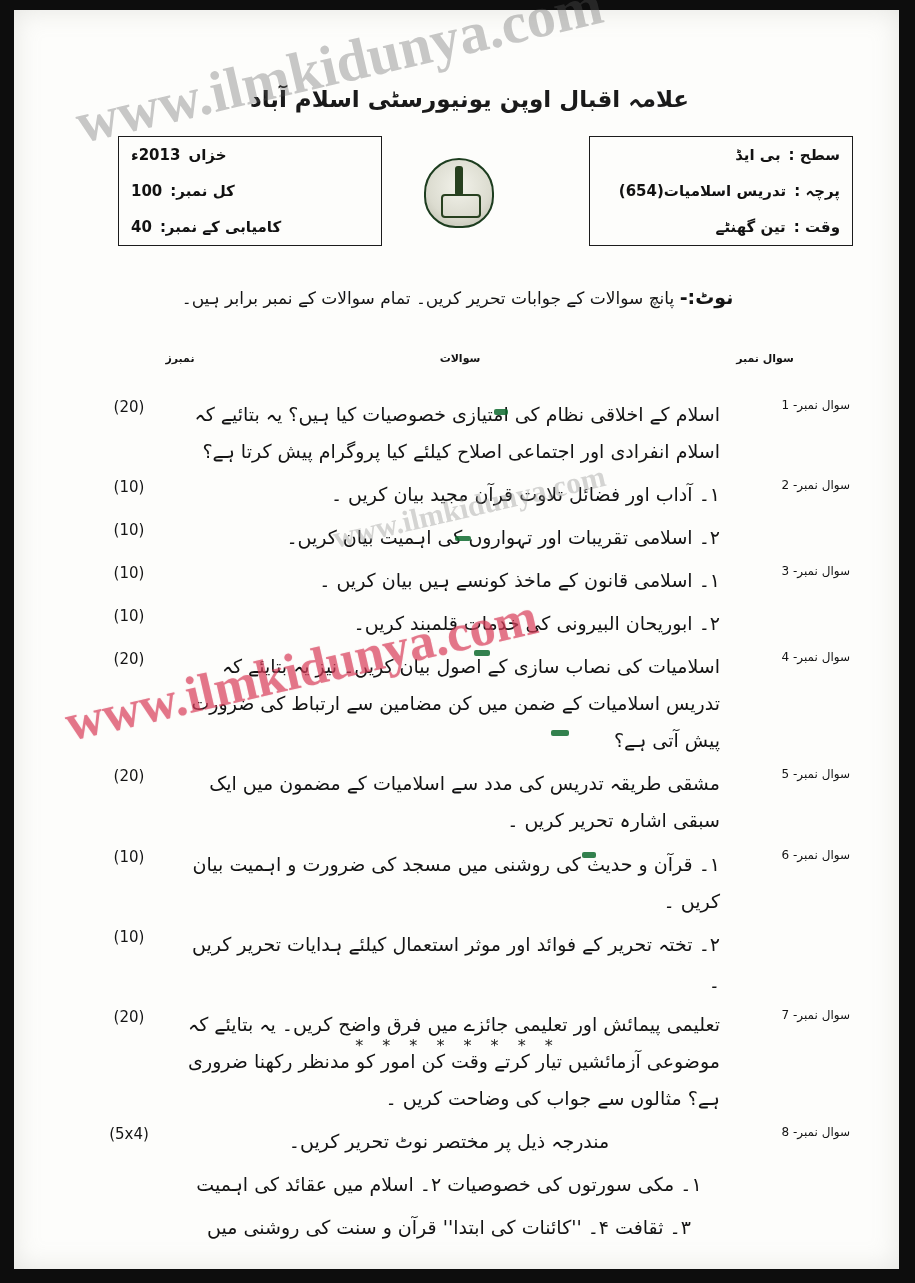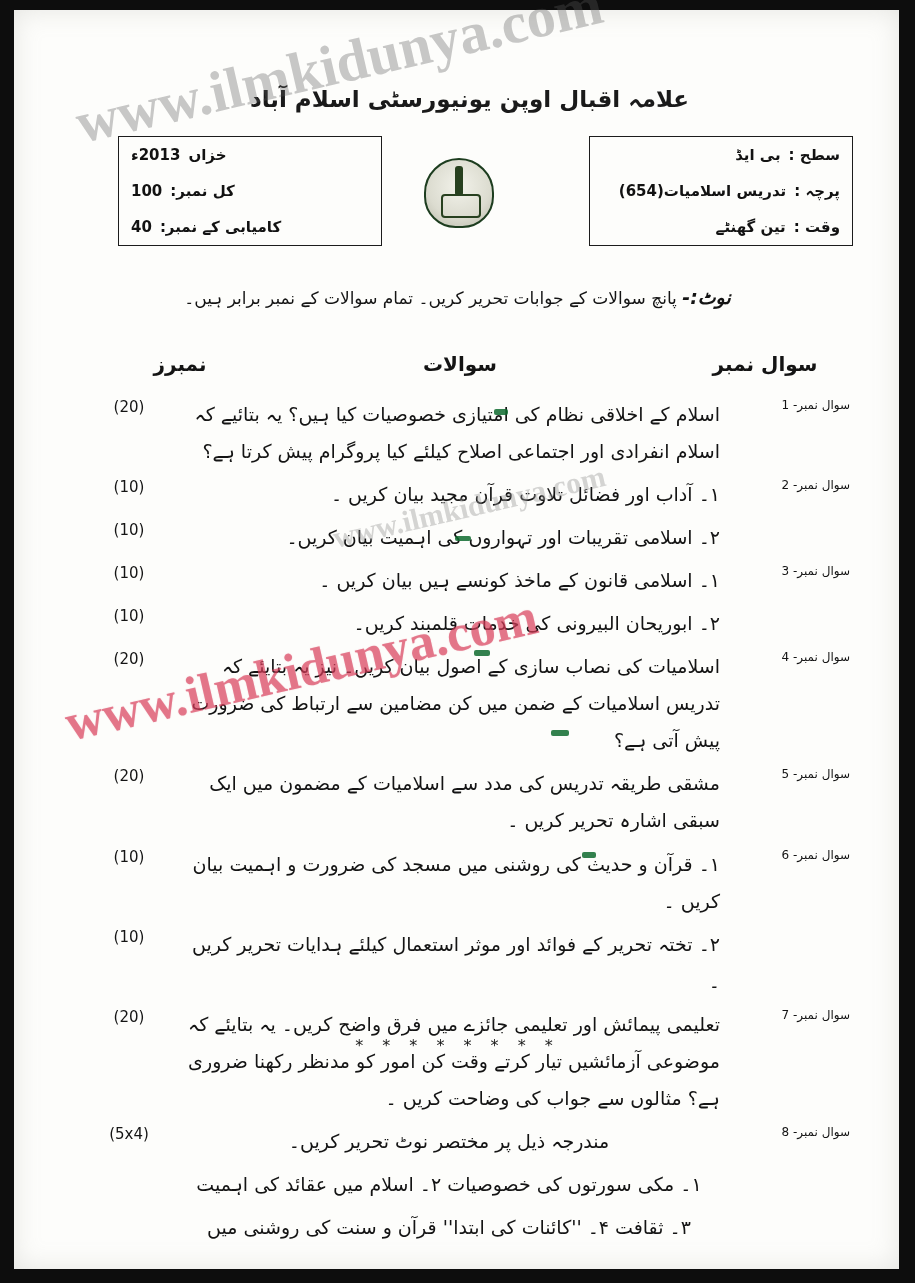--- a/index.html
+++ b/index.html
@@ -87,28 +87,28 @@
 
   
   .note{
     position:absolute;
     top:286px; left:0; width:915px;
     text-align:center;
     direction:rtl;
     font-size:17px;
     color:#141414;
   }
-  .note b{font-size:19px;font-style:italic;}
+  .note b{font-size:19px;}
 
   
   .colhead{
     position:absolute;
     top:352px;
     direction:rtl;
-    font-size:20px;
+    font-size:11px;
     font-weight:bold;
     color:#141414;
   }
   .ch-marks{ left:140px; width:80px; text-align:center;}
   .ch-q{ left:380px; width:160px; text-align:center;}
   .ch-no{ left:700px; width:130px; text-align:center;}
 
   
   .qtable{
     position:absolute;

